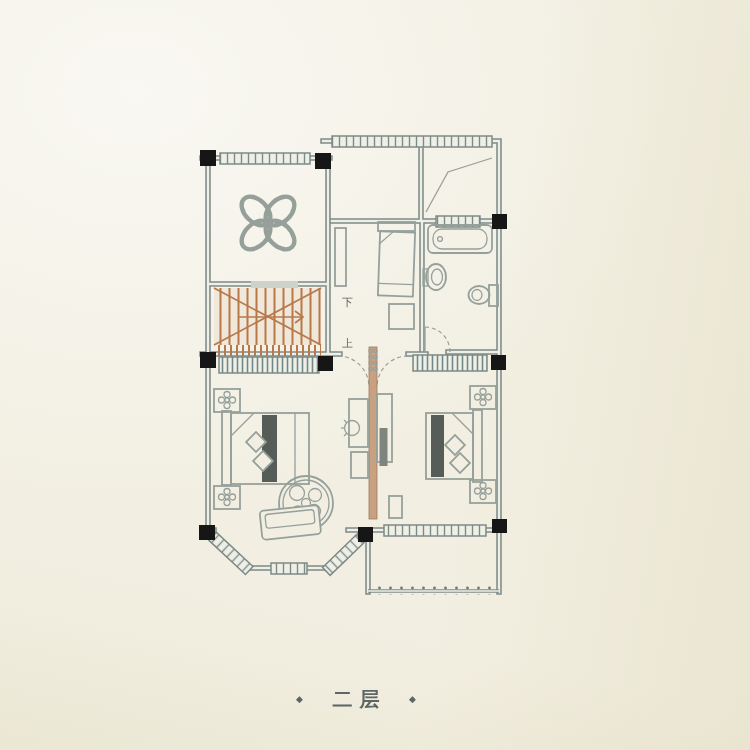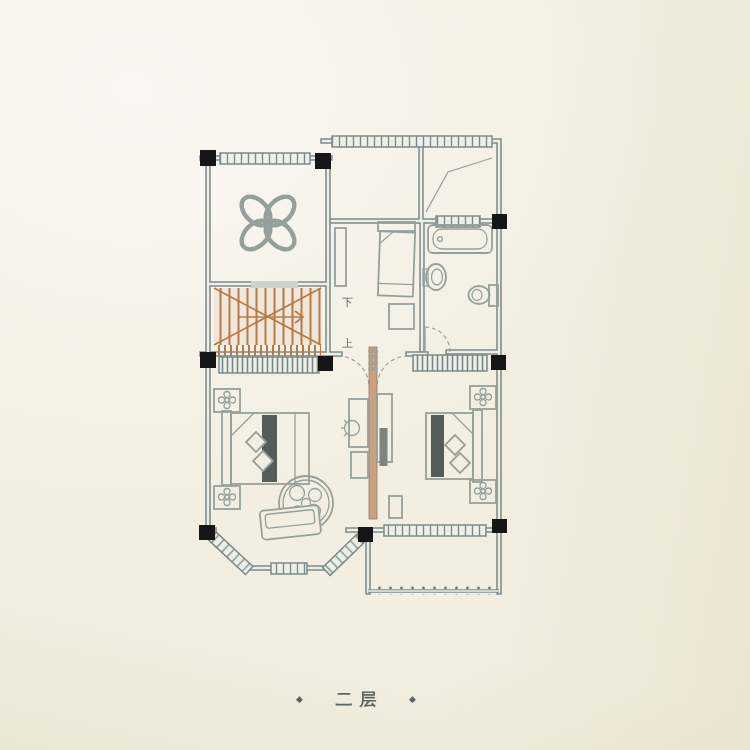--- a/index.html
+++ b/index.html
@@ -35,21 +35,21 @@
   .tickw{stroke:var(--c-wall,#7e8a88);stroke-width:1.4;}
   .tickd{stroke:#72878a;stroke-width:1.6;}
   .ticks{stroke:var(--c-stairs,#b8784a);stroke-width:2;}
   .dot{fill:#6d7a78;}
   .caption{
     position:absolute;left:296px;top:688px;width:120px;height:22px;
     display:flex;align-items:center;justify-content:space-between;
     color:var(--c-text,#5d6663);
   }
   .caption .mark{font-size:9px;line-height:22px;}
-  .caption .txt{font-size:17px;font-weight:600;letter-spacing:7px;padding-left:7px;}
+  .caption .txt{font-size:20px;font-weight:600;letter-spacing:7px;padding-left:7px;}
 </style>
 </head>
 <body>
 
 <div class="stage">
 
 <svg width="750" height="750" viewBox="0 0 750 750">
   <defs>
     <pattern id="pWin" width="7" height="20" patternUnits="userSpaceOnUse">
       <line x1="3.5" y1="0" x2="3.5" y2="20" class="tickw"></line>

